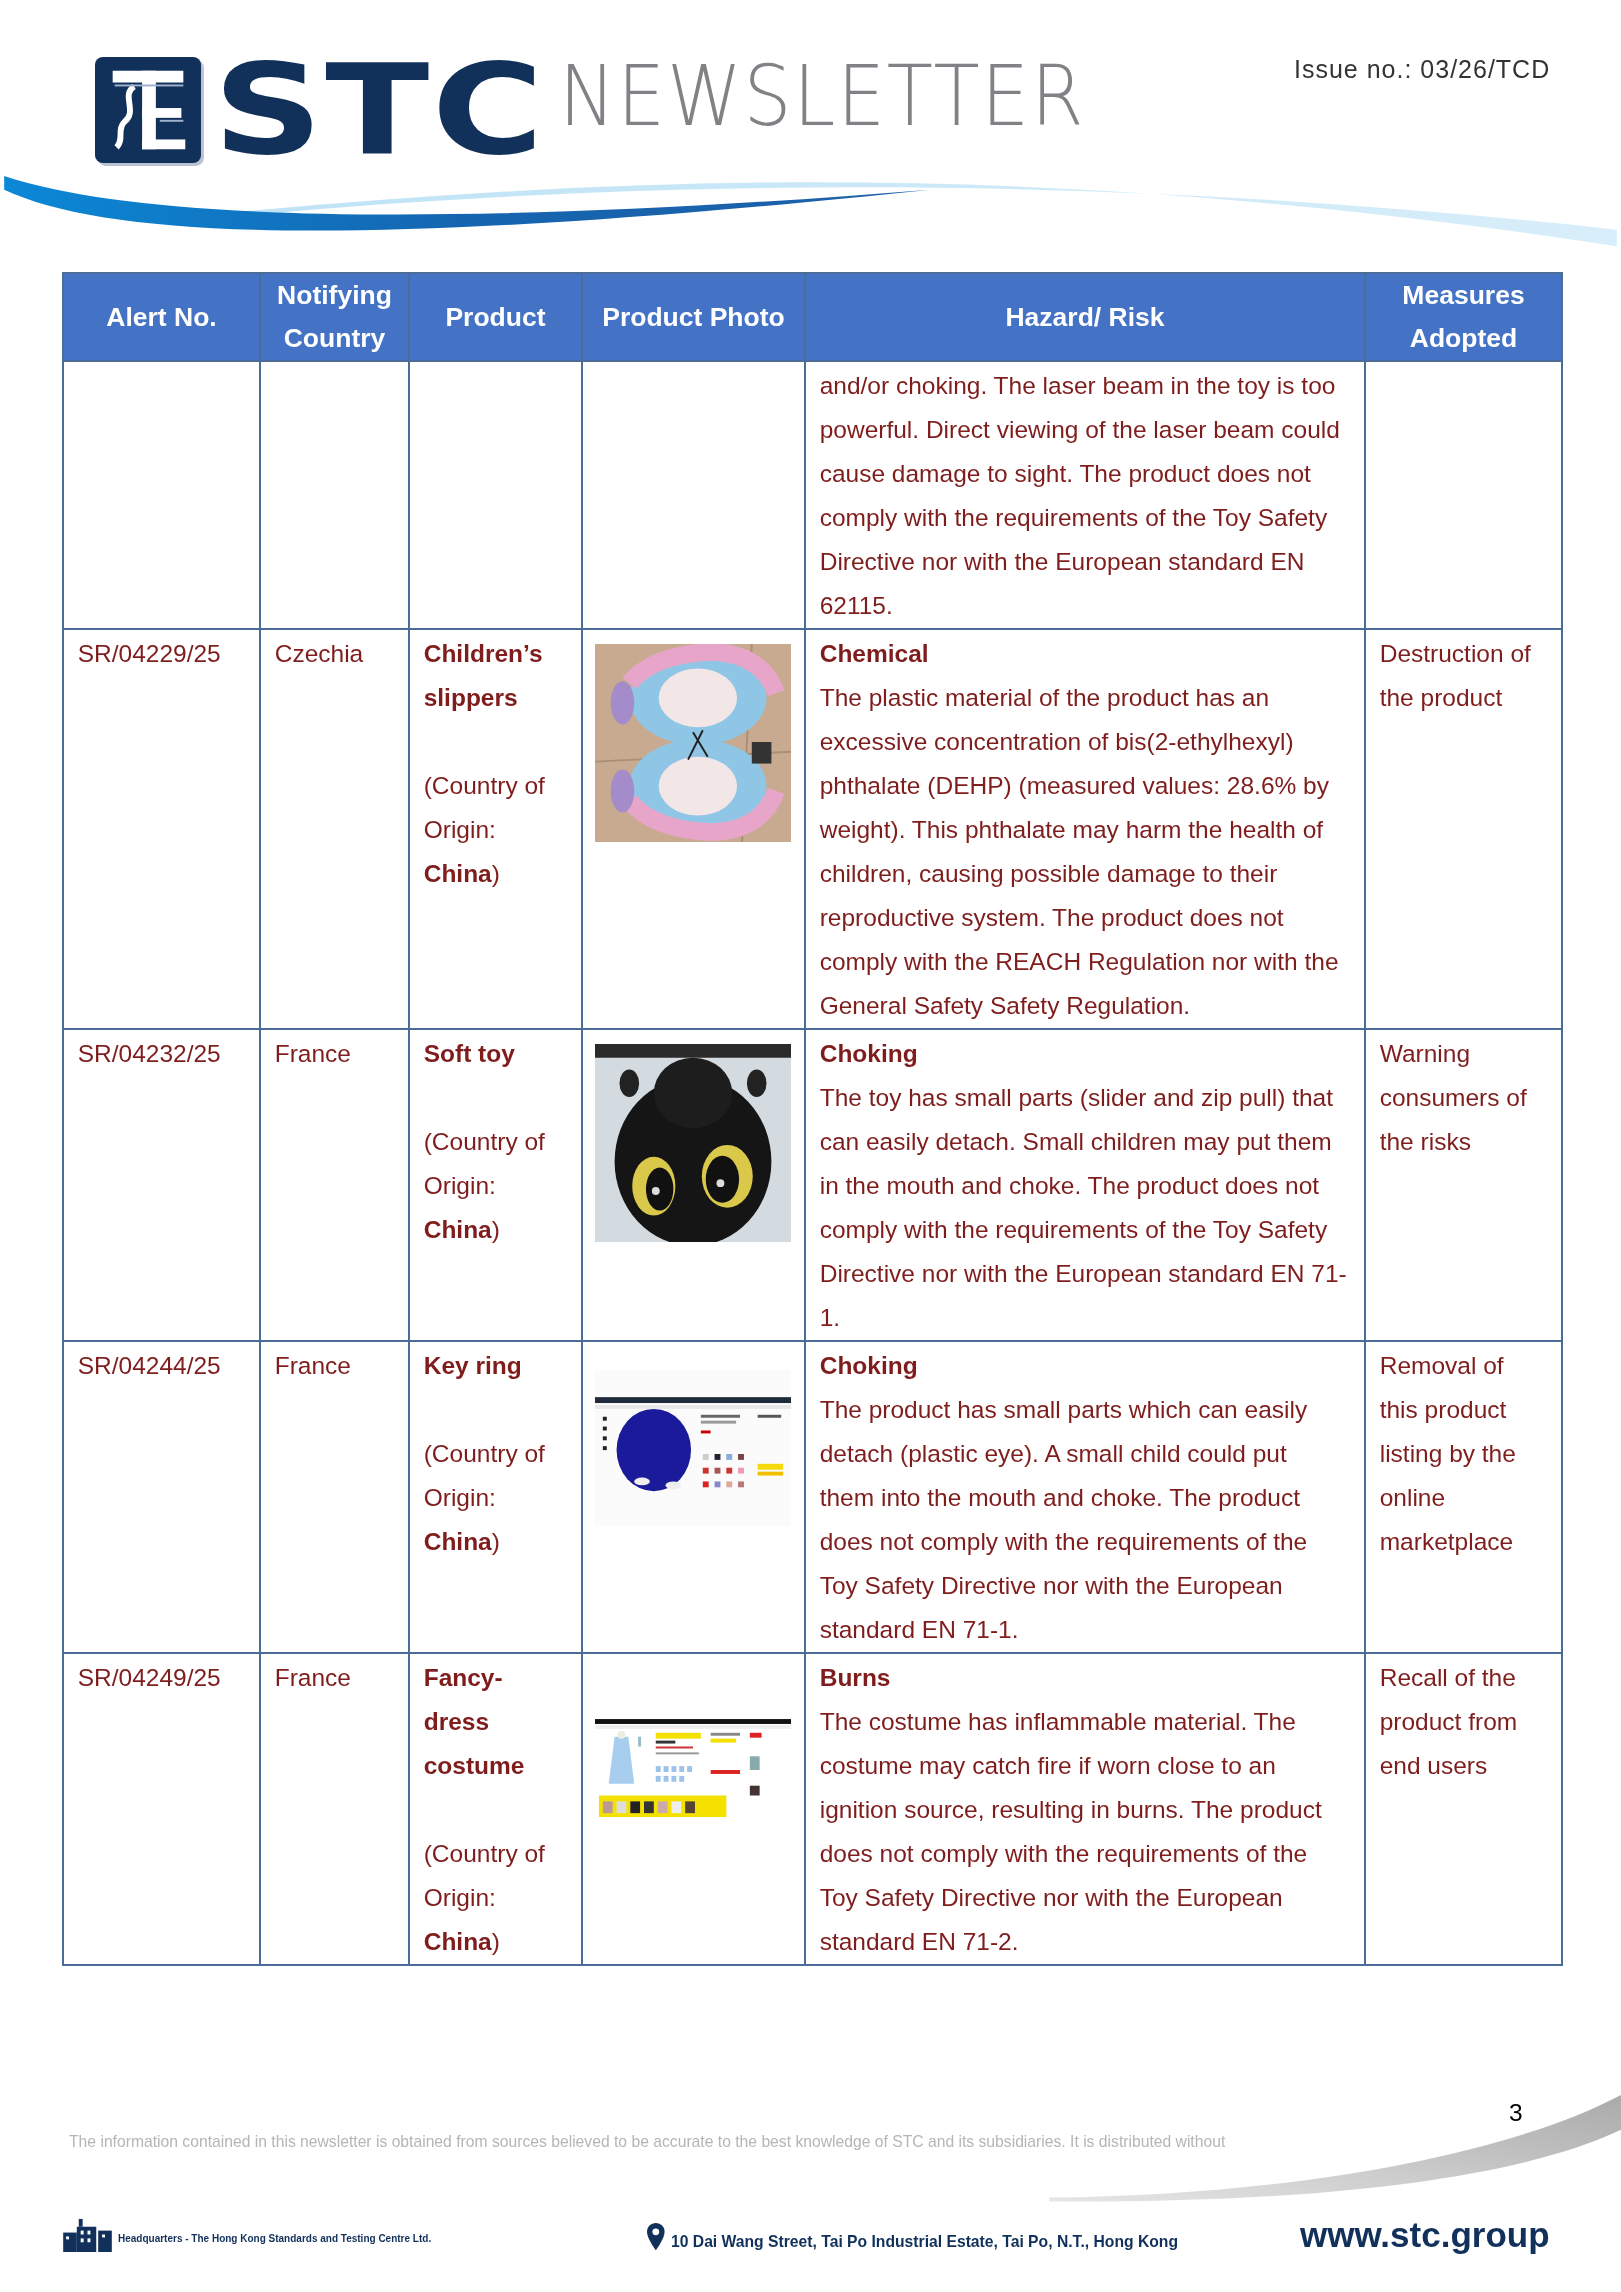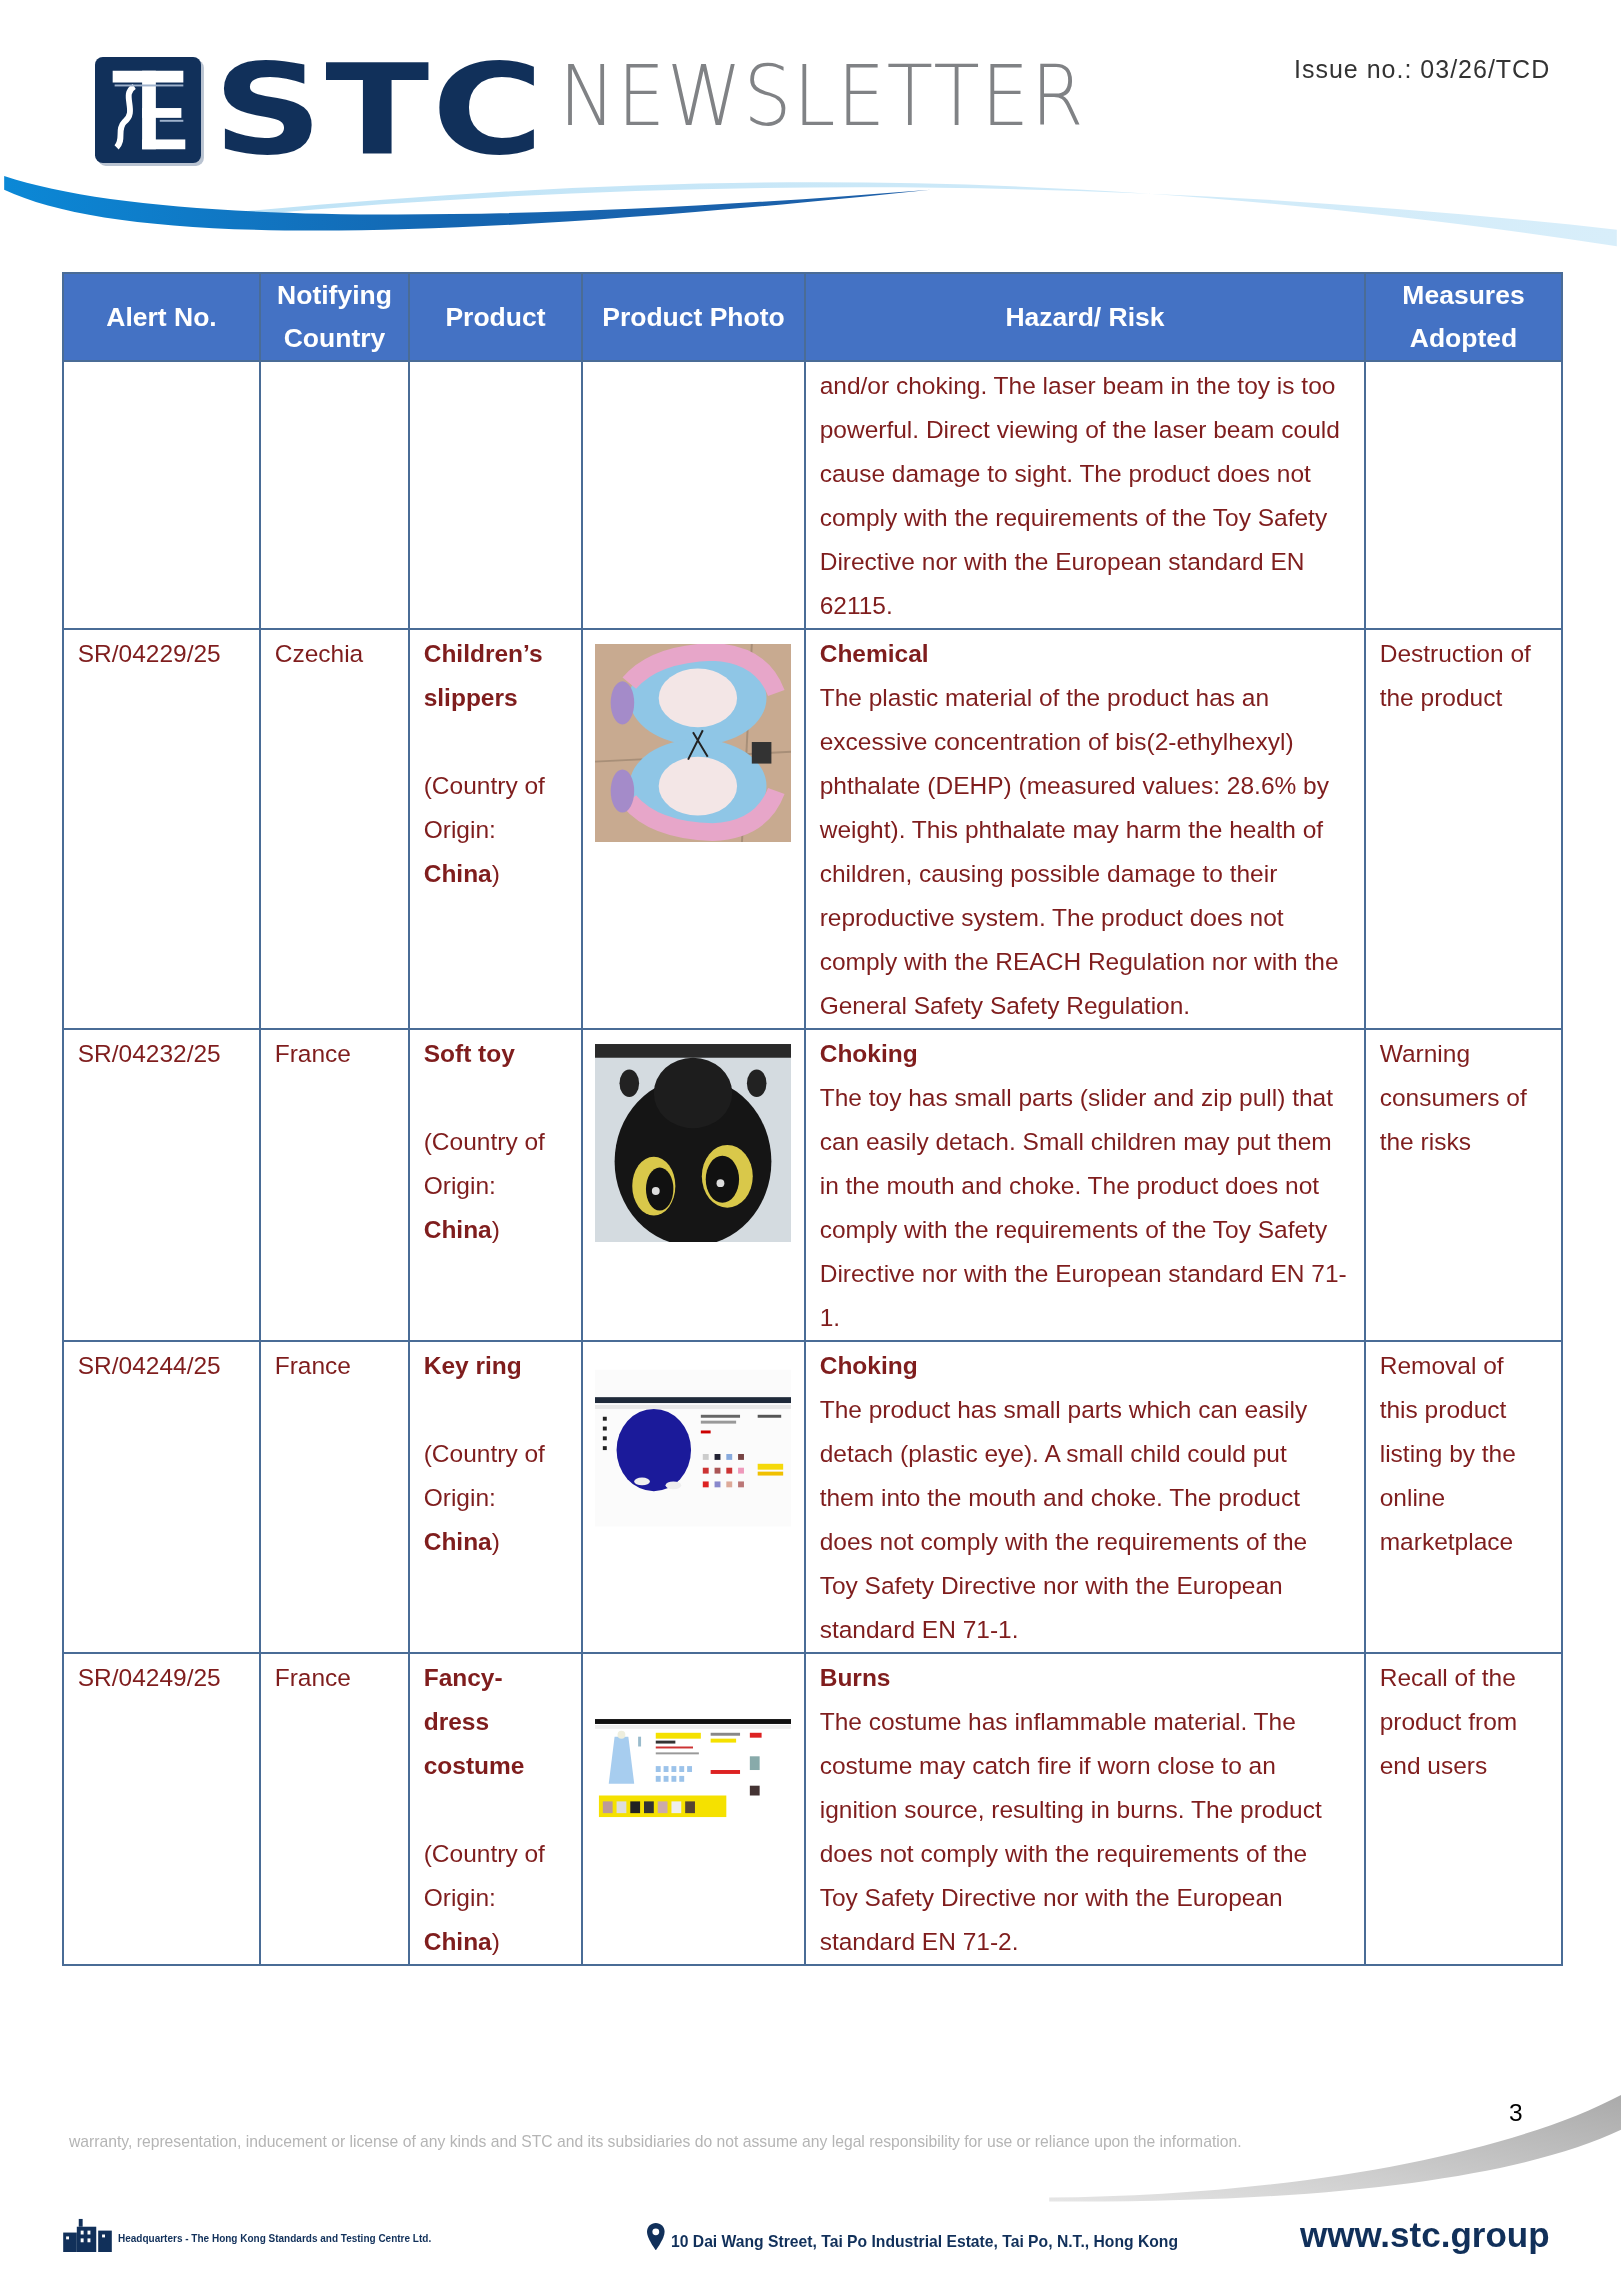--- a/index.html
+++ b/index.html
@@ -355,21 +355,21 @@
   <defs>
     <linearGradient id="fg" x1="0" y1="1" x2="1" y2="0">
       <stop offset="0" stop-color="#e6e6e6"></stop>
       <stop offset="1" stop-color="#a9a9a9"></stop>
     </linearGradient>
   </defs>
   <path d="M 10 112 C 250 110, 480 70, 600 4 L 600 40 C 500 90, 300 118, 10 116 Z" fill="url(#fg)"></path>
 </svg>
 
 <div class="disclaimer">
-  <div>warranty, representation, inducement or license of any kinds and STC and its subsidiaries do not assume any legal responsibility for use or reliance upon the information.</div>
+  <div>The information contained in this newsletter is obtained from sources believed to be accurate to the best knowledge of STC and its subsidiaries. It is distributed without</div>
 </div>
 
 <div class="footer-bar">
   <span class="hq-icon">
     <svg width="49" height="35" viewBox="0 0 50 36">
       <rect x="0" y="16" width="14" height="20" fill="#11305a"></rect>
       <rect x="16" y="2" width="4" height="8" fill="#11305a"></rect>
       <rect x="14" y="10" width="20" height="26" fill="#11305a"></rect>
       <rect x="36" y="14" width="14" height="22" fill="#11305a"></rect>
       <g fill="#ffffff">

